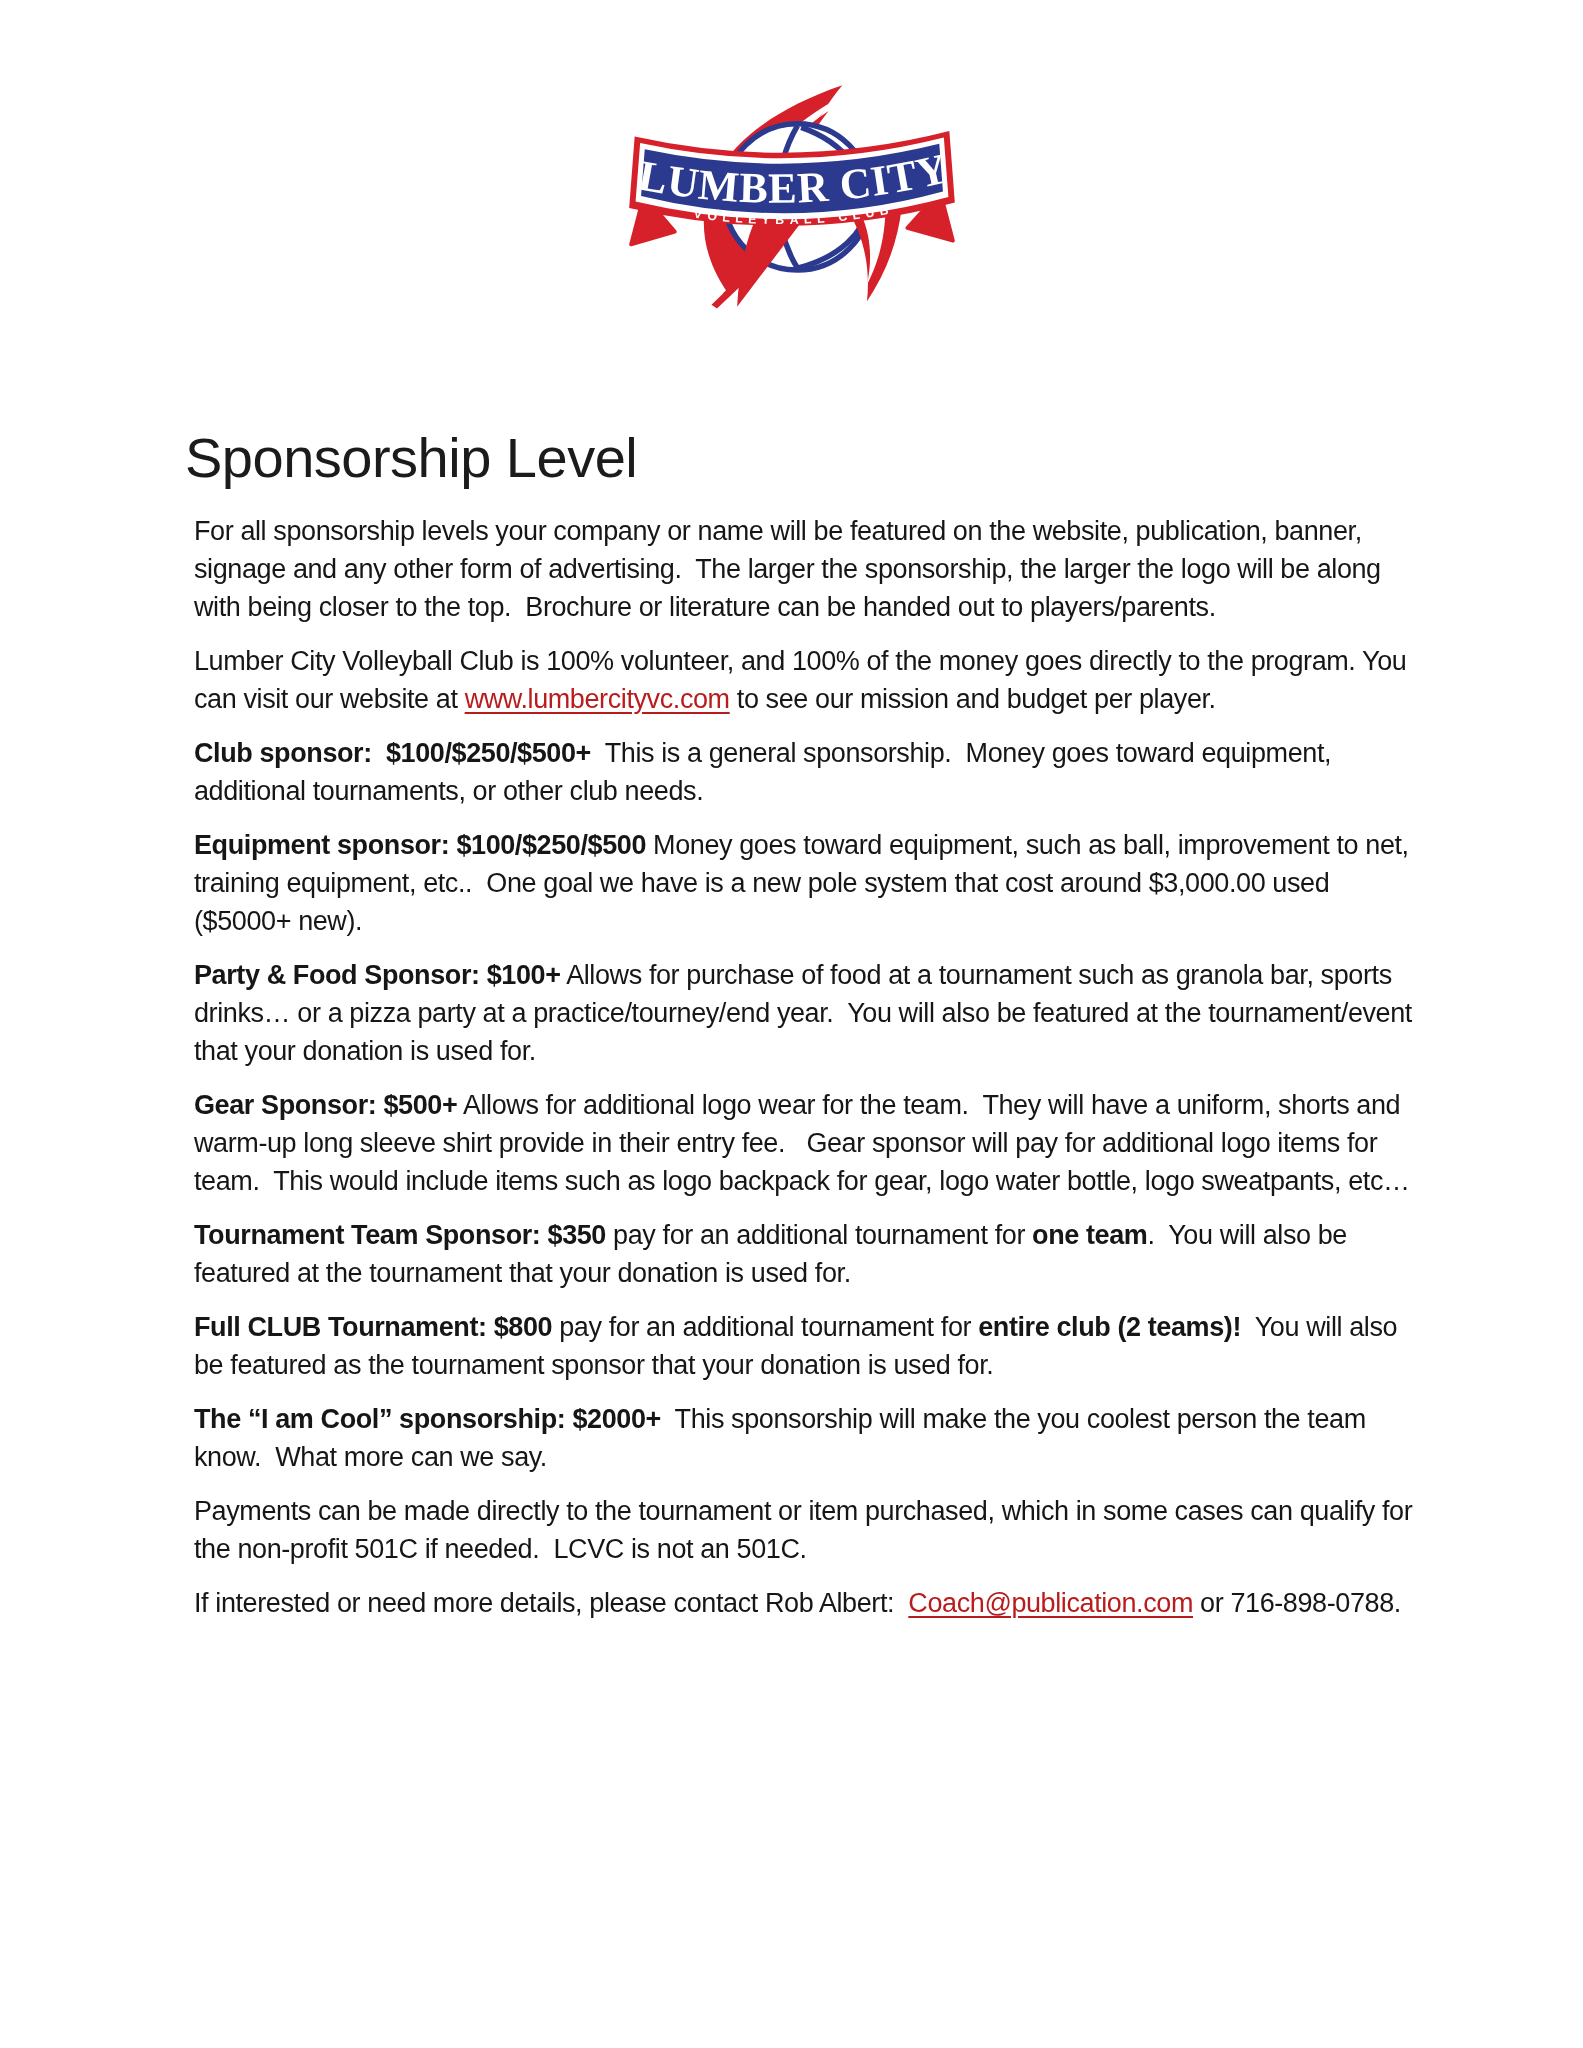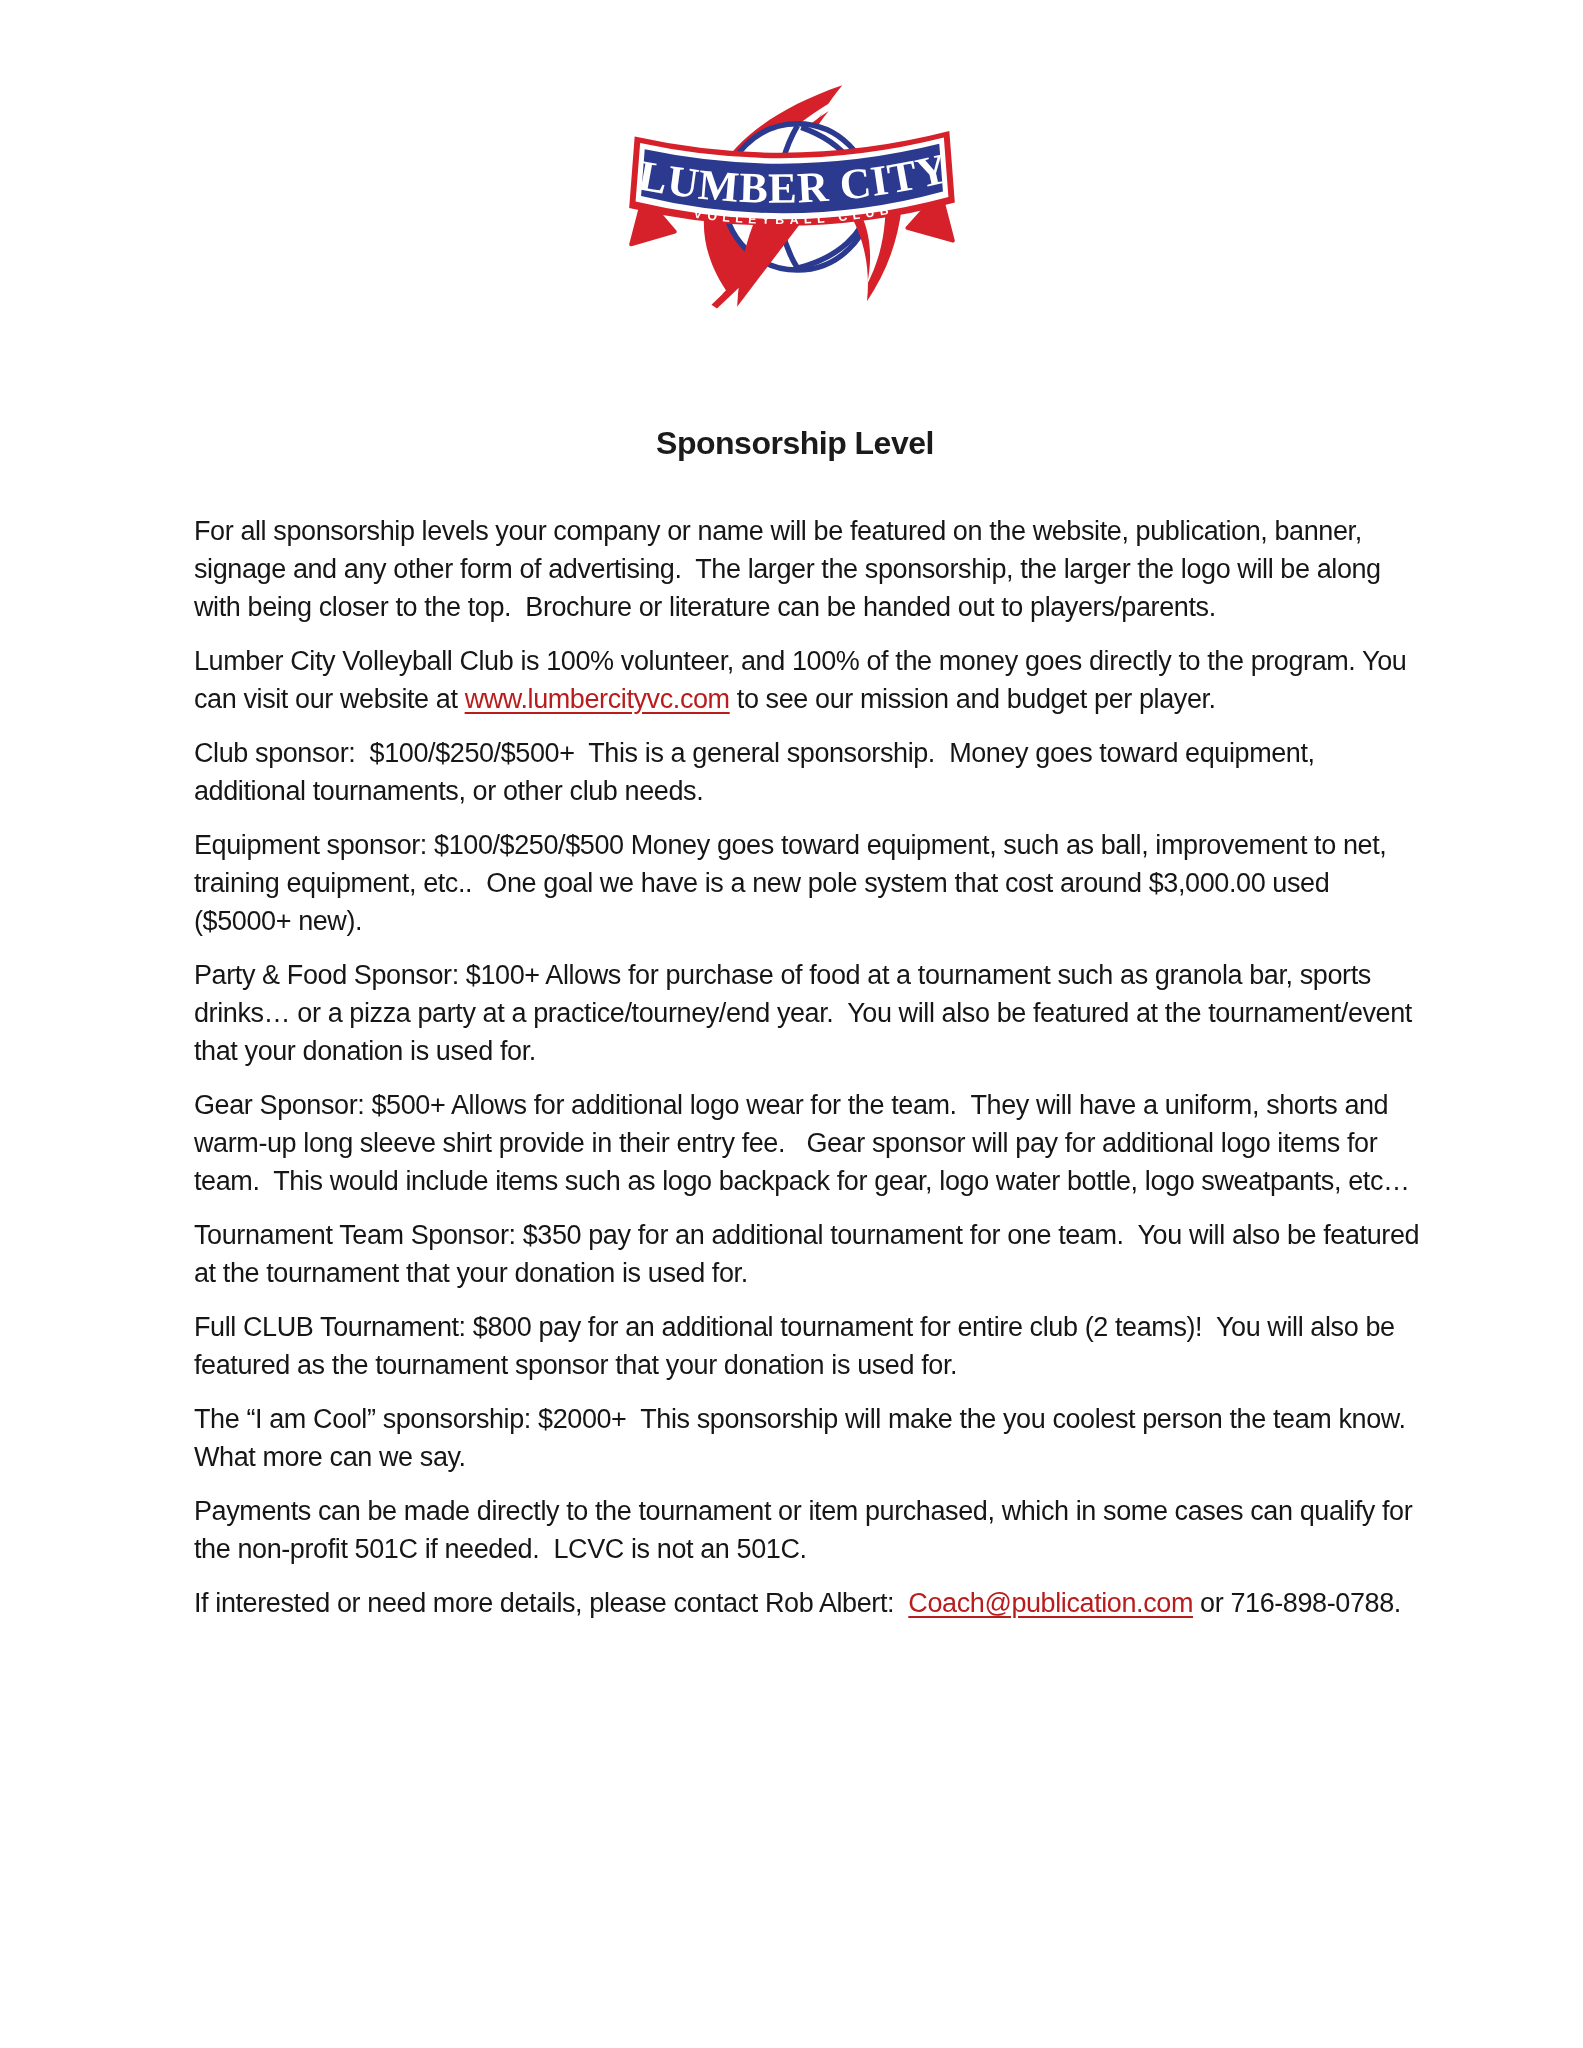--- a/index.html
+++ b/index.html
@@ -13,40 +13,39 @@
     overflow:hidden;
   }
   .logo-wrap{
     position:absolute;
     top:78px;left:0;right:0;
     display:flex;justify-content:center;
   }
   .doc-title{
     position:absolute;
     top:425px;left:185px;width:1220px;
-    text-align:center;
-    font-size:32px;
-    font-weight:700;
+    font-size:56px;
+    font-weight:400;
     letter-spacing:-0.5px;
     color:#1b1b1b;
     white-space:pre;
   }
   .doc-body{
     position:absolute;
     top:512px;left:194px;width:1228px;
   }
   .doc-body p.para{
     margin:0 0 16px 0;
     font-size:27px;
     line-height:38px;
     letter-spacing:-0.4px;
     white-space:pre-wrap;
     color:#161616;
   }
-  .doc-body .bold{font-weight:400;}
+  .doc-body .bold{font-weight:700;}
   .doc-body a.link{
     color:#b91c1c;
     text-decoration:underline;
     text-underline-offset:4px;
     cursor:pointer;
   }
   
   .banner-big-text{
     font-family:"Liberation Serif","DejaVu Serif",serif;
     font-weight:700;

